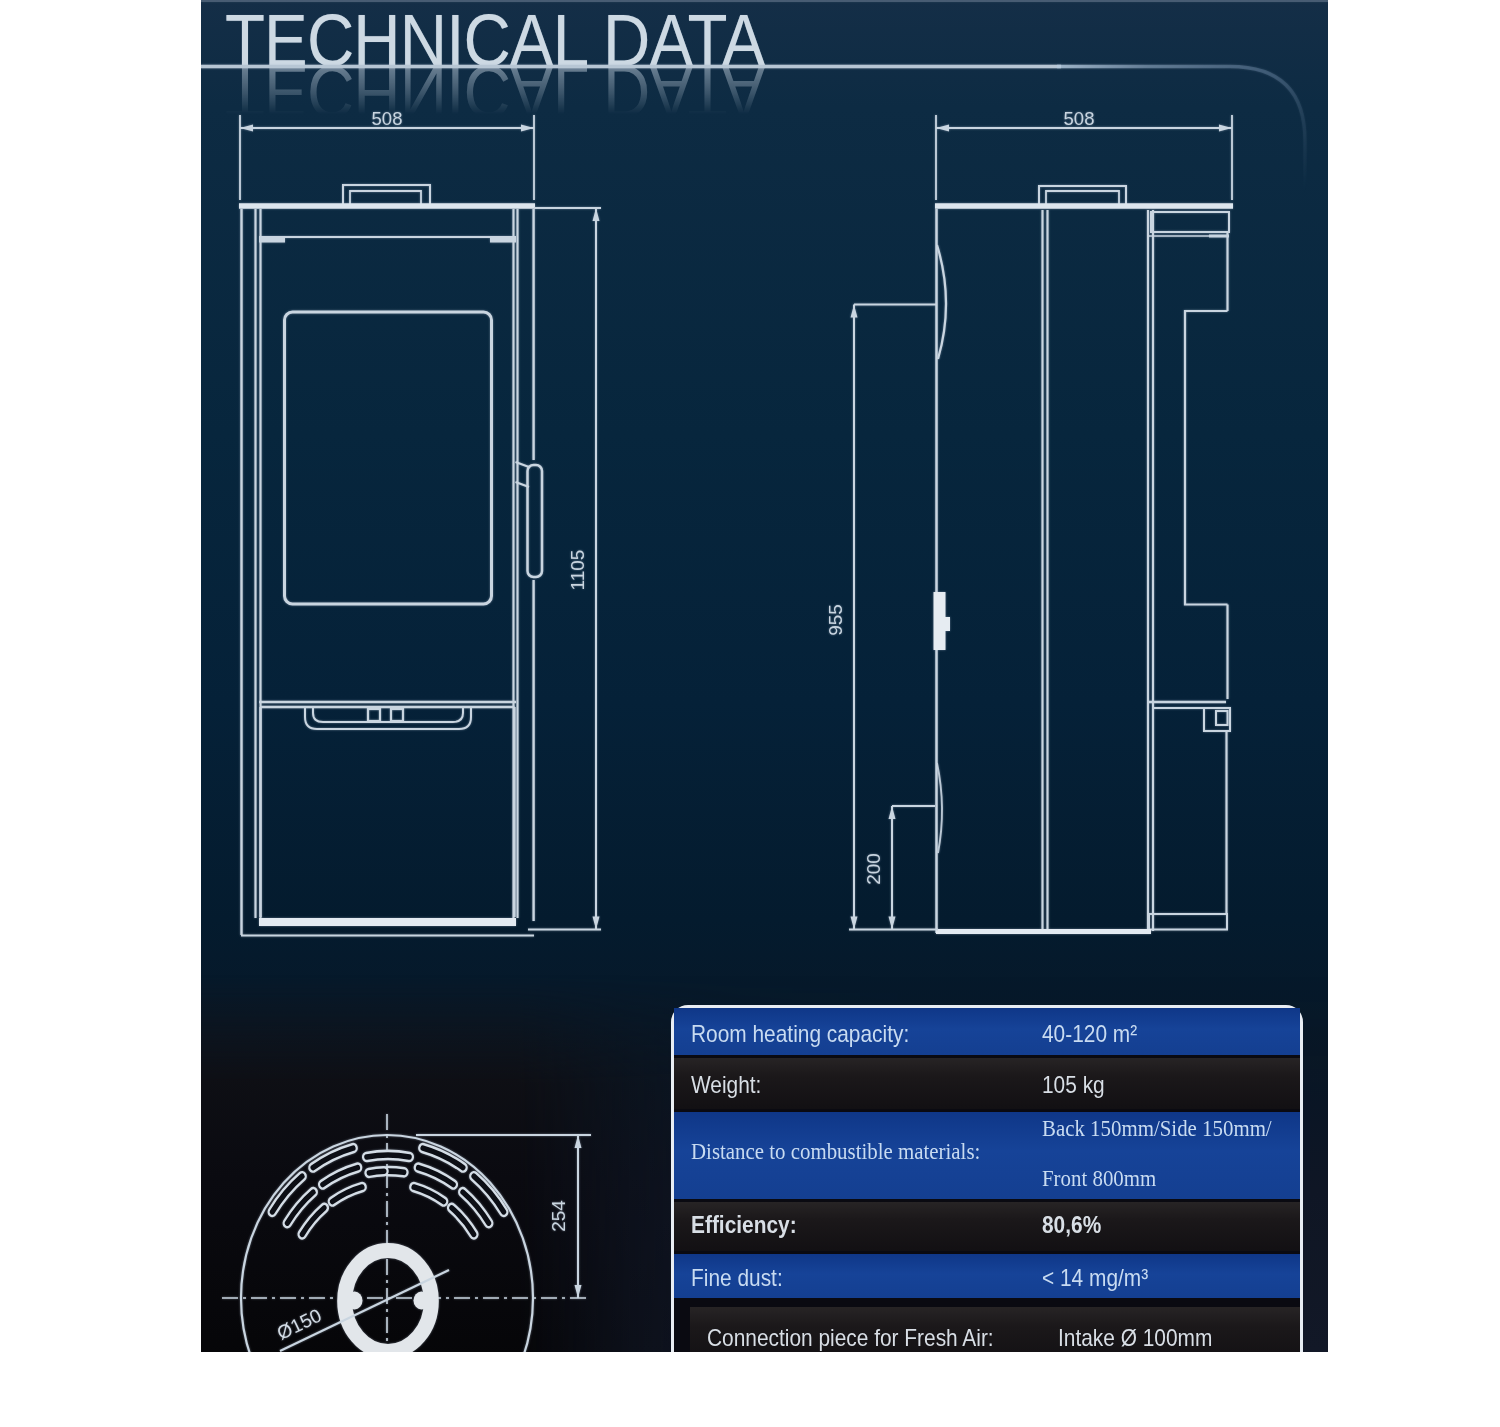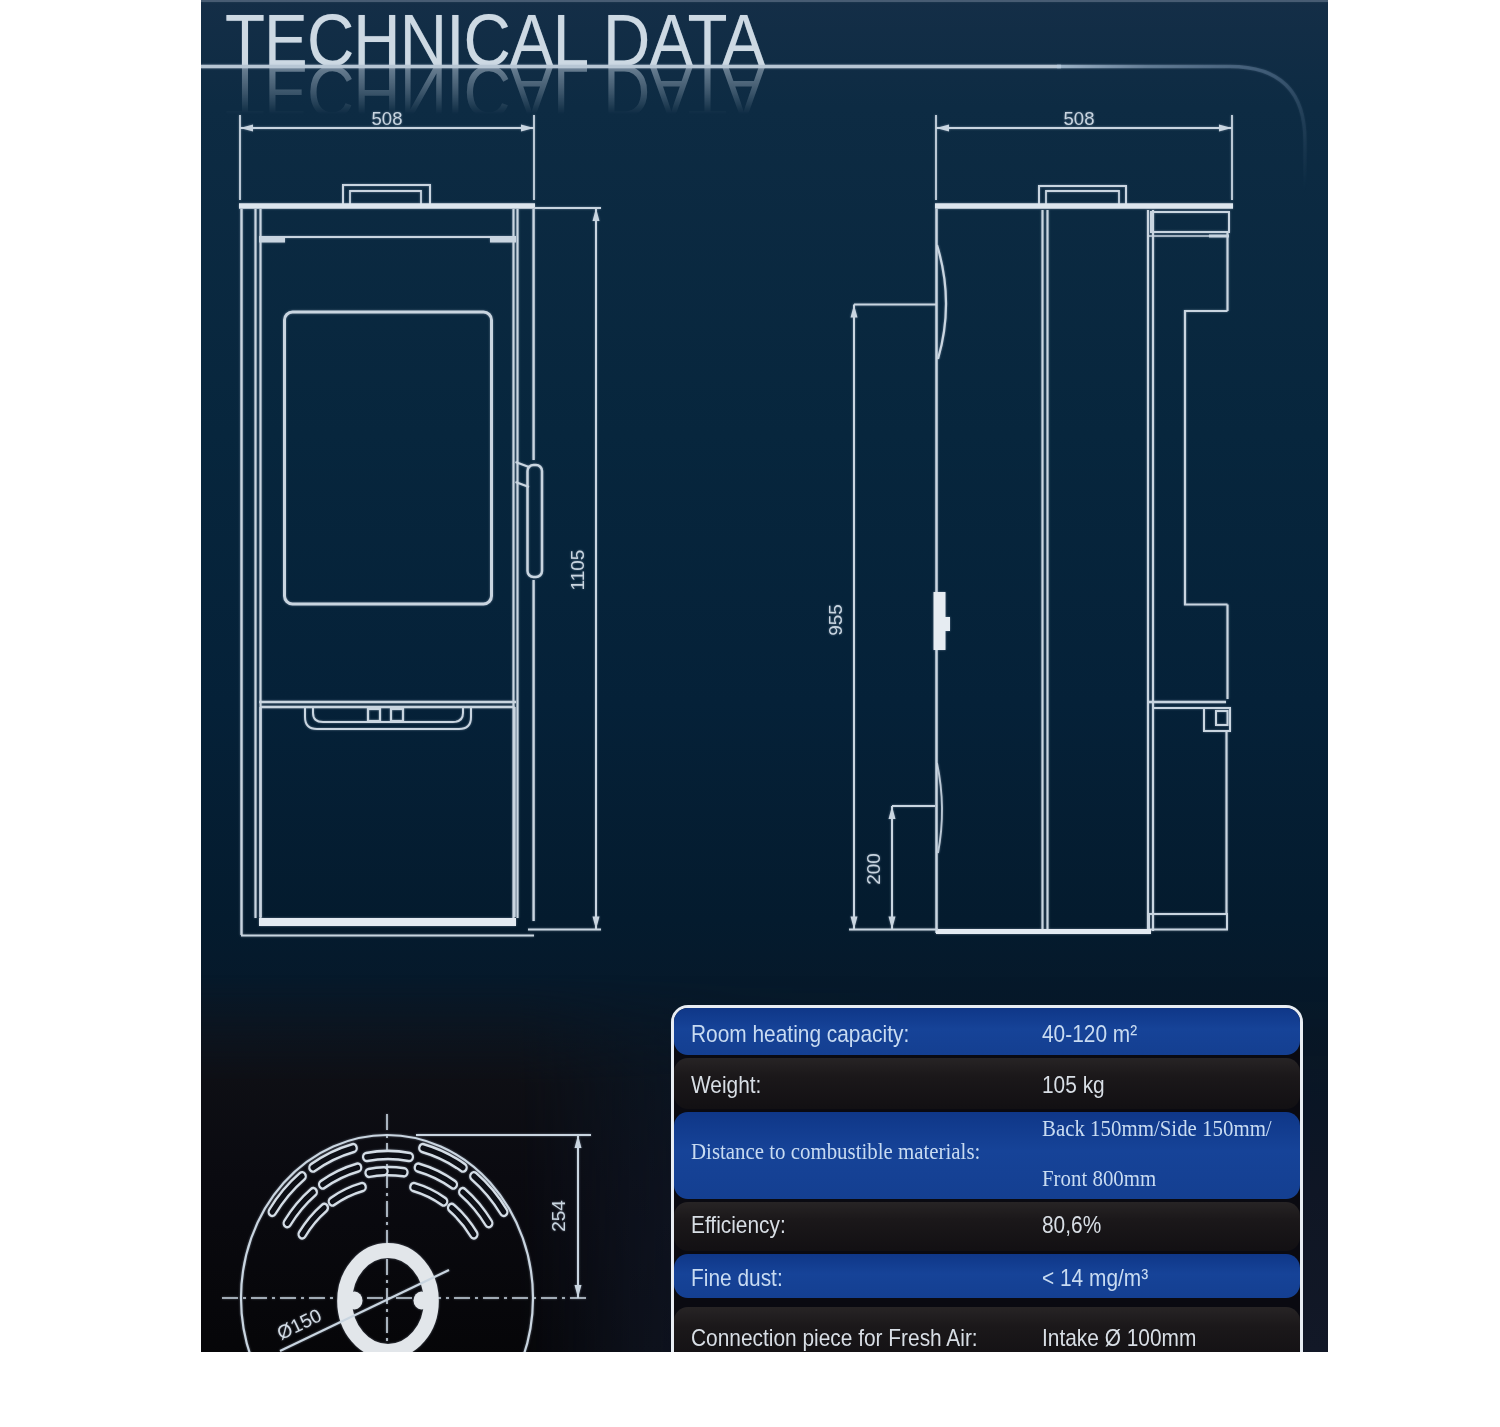--- a/index.html
+++ b/index.html
@@ -17,21 +17,21 @@
 #title{position:absolute;left:24px;top:-2px;font-size:74px;color:#cdd9e3;letter-spacing:-1px;transform:scaleX(0.885);transform-origin:0 0;
   text-shadow:0 0 1px rgba(180,200,220,0.5);}
 #treflwrap{position:absolute;left:0;top:66px;width:900px;height:62px;overflow:hidden;
   -webkit-mask-image:linear-gradient(180deg,rgba(0,0,0,0.60) 0%,rgba(0,0,0,0.28) 45%,transparent 78%);
   mask-image:linear-gradient(180deg,rgba(0,0,0,0.60) 0%,rgba(0,0,0,0.28) 45%,transparent 78%);}
 #trefl{position:absolute;left:24px;top:-17px;font-size:74px;color:#a9bac9;letter-spacing:-1px;
   transform:scaleX(0.885) scaleY(-1);transform-origin:0 50%;filter:blur(0.6px);}
 #dwg{position:absolute;left:0;top:0;transform:translateZ(0);filter:drop-shadow(0 0 1.2px rgba(190,205,225,0.45));}
 #dtable{position:absolute;left:470px;top:1005px;width:626px;height:500px;background:#0a0a11;
   border:3px solid #e8edf3;border-radius:17px;transform:translateZ(0);}
-.row{position:relative;overflow:hidden;border-radius:14px;}
+.row{position:relative;overflow:hidden;}
 .dark{background:linear-gradient(180deg,#272425 0%,#1b181a 35%,#121013 100%);}
 .blue{background:linear-gradient(180deg,#0f3788 0%,#164398 45%,#143f91 100%);}
 .row .lab{position:absolute;left:17px;width:440px;color:#d9dfe6;font-size:24px;white-space:nowrap;transform:scaleX(0.87);transform-origin:0 0;opacity:0.995;}
 .row .val{position:absolute;left:368px;width:300px;color:#d9dfe6;font-size:24px;white-space:nowrap;transform:scaleX(0.87);transform-origin:0 0;opacity:0.995;}
 .blue .lab,.blue .val{color:#c9dcf2;}
 #r1{border-radius:14px 14px 0 0;}
 </style>
 </head>
 <body>
 
@@ -272,30 +272,30 @@
     <div class="row dark" style="height:51px;margin-bottom:3px;">
       <div class="lab" style="top:13px;">Weight:</div>
       <div class="val" style="top:13px;">105 kg</div>
     </div>
 
     <div class="row blue" style="height:87px;margin-bottom:3px;font-family:Liberation Serif, serif;">
       <div class="lab" style="top:26px;">Distance to combustible materials:</div>
       <div class="val" style="top:-9px;line-height:50px;">Back 150mm/Side 150mm/<br>Front 800mm</div>
     </div>
 
-    <div class="row dark" style="height:49px;margin-bottom:3px;">
+    <div class="row dark" style="height:49px;margin-bottom:3px;font-weight:bold;">
       <div class="lab" style="top:9px;">Efficiency:</div>
       <div class="val" style="top:9px;">80,6%</div>
     </div>
 
     <div class="row blue" style="height:44px;margin-bottom:9px;">
       <div class="lab" style="top:10px;">Fine dust:</div>
       <div class="val" style="top:10px;">&lt; 14 mg/m³</div>
     </div>
 
-    <div class="row dark" style="height:55px;margin-bottom:3px;">
+    <div class="row dark" style="height:55px;margin-bottom:3px;margin-left:16px;">
       <div class="lab" style="top:17px;">Connection piece for Fresh Air:</div>
       <div class="val" style="top:17px;">Intake Ø 100mm</div>
     </div>
 
     <div class="row blue" style="height:40px;"></div>
   </div>
 </div>
 
 </body></html>

